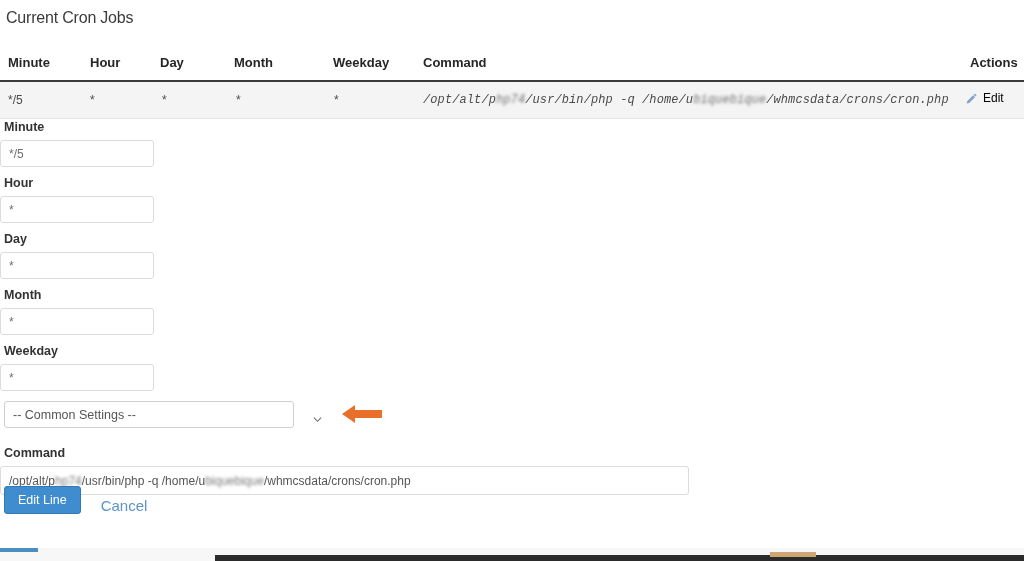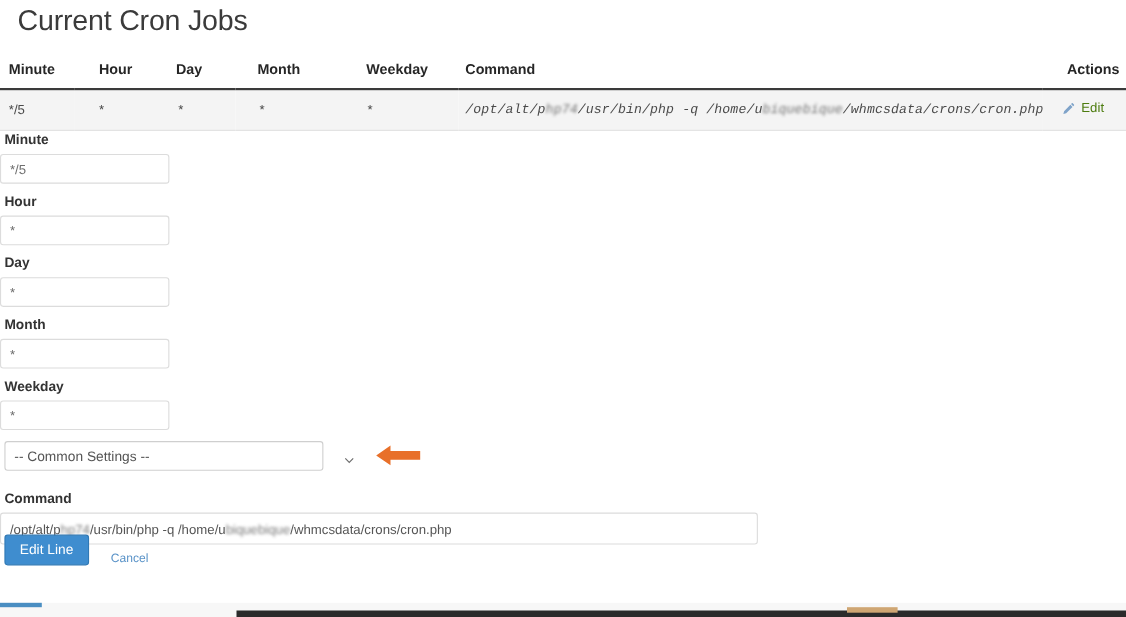--- a/index.html
+++ b/index.html
@@ -14,23 +14,23 @@
     position: relative;
     overflow: hidden;
     font-family: "Liberation Sans", "DejaVu Sans", sans-serif;
     color: #333333;
     -webkit-font-smoothing: antialiased;
   }
 
   
   .page-title {
     position: absolute;
-    left: 16px;
+    left: 6px;
     top: 1px;
-    font-size: 26px;
+    font-size: 16px;
     font-weight: 400;
     color: #3b3b3b;
     letter-spacing: -0.2px;
     line-height: 34px;
     white-space: nowrap;
   }
 
   
   .cron-table {
     position: absolute;
@@ -97,21 +97,21 @@
 
   .actions-cell {
     padding-left: 18px !important;
     white-space: nowrap;
   }
   .action-link {
     display: inline-flex;
     align-items: flex-end;
     gap: 5px;
     font-size: 12px;
-    color: #4d7c0f;
+    color: #000000;
     text-decoration: none;
     cursor: pointer;
     margin-right: 26px;
   }
   .action-link:last-child { margin-right: 0; }
   .action-link .ic { display: inline-block; line-height: 0; }
 
   
   .form-area {
     position: absolute;
@@ -212,21 +212,21 @@
     font-family: "Liberation Sans", "DejaVu Sans", sans-serif;
     color: #ffffff;
     background: #3f8dcf;
     border: 1px solid #3079b5;
     border-radius: 3px;
     cursor: pointer;
     line-height: 26px;
   }
   .btn-link {
     margin-left: 20px;
-    font-size: 11px;
+    font-size: 15px;
     color: #5a93c8;
     text-decoration: none;
     cursor: pointer;
   }
 
   
   .bottom-strip {
     position: absolute;
     left: 0;
     bottom: 0;

